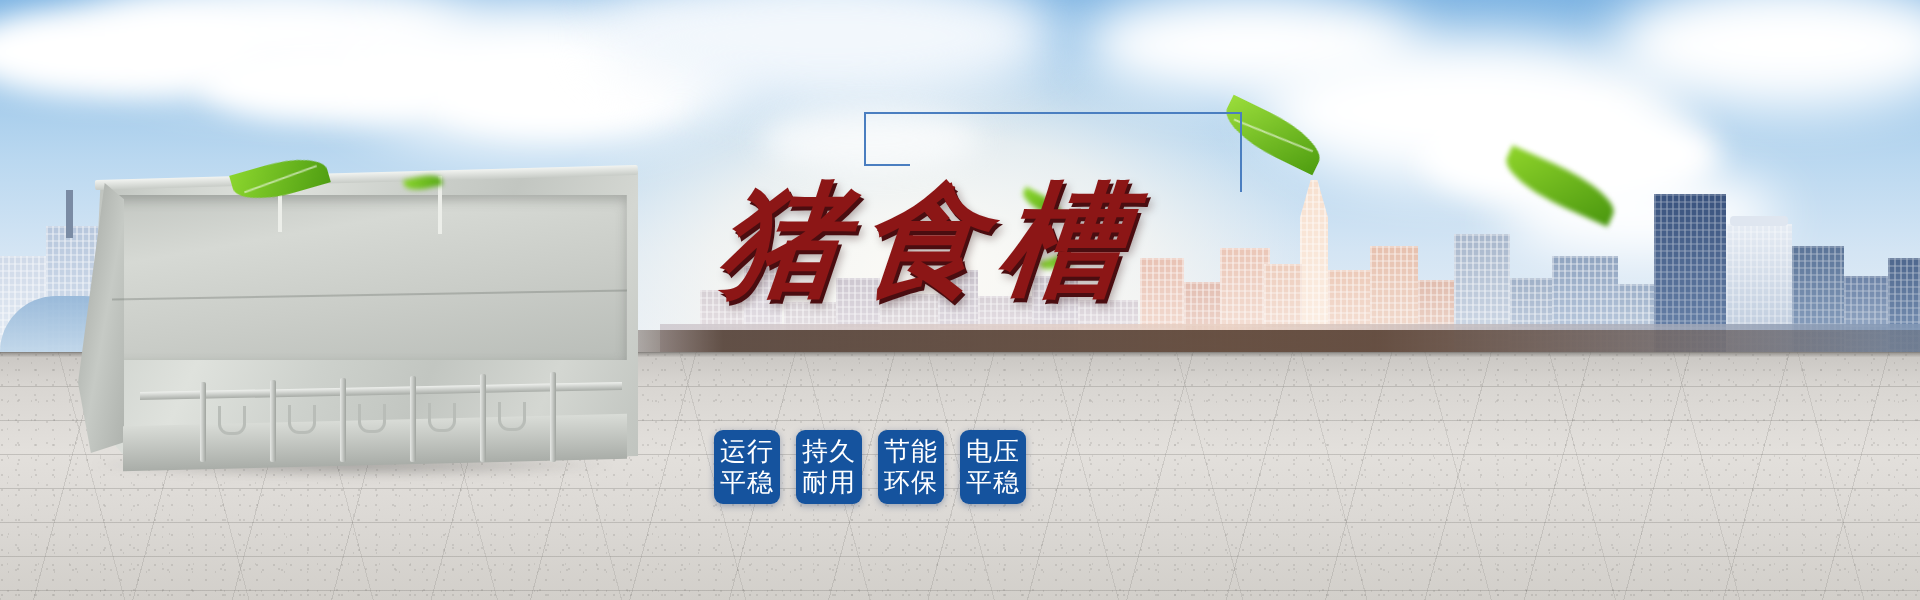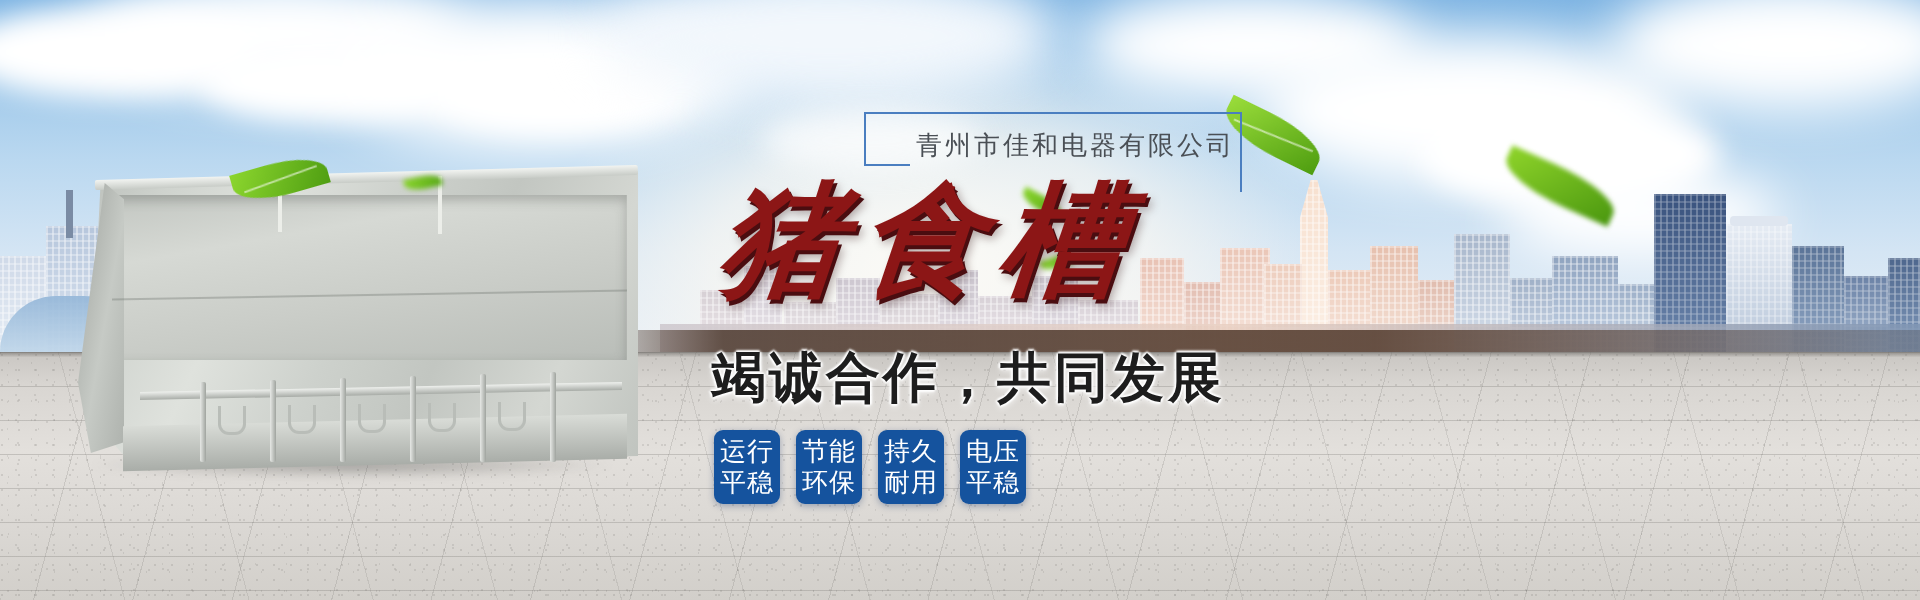--- a/index.html
+++ b/index.html
@@ -366,38 +366,36 @@
   </div>
   <div class="leaf blurry" style="left:1020px;top:196px;width:44px;height:15px;background:linear-gradient(120deg,#8cd62e,#56a715);transform:rotate(28deg);">
   </div>
   <div class="leaf blurry" style="left:1040px;top:256px;width:34px;height:12px;background:linear-gradient(120deg,#93d93a,#5aa919);transform:rotate(-20deg);">
   </div>
 
   <div class="textblock">
 
     <div class="brand-frame"></div>
     <div class="brand-stub"></div>
-    <div class="brand-name">青州市佳和电器有限公司</div>
 
     <div class="main-title">猪食槽</div>
 
-    <div class="sub-title">竭诚合作，共同发展</div>
 
     <div class="badges">
       <div class="badge">
         <span>运行</span>
         <span>平稳</span>
       </div>
       <div class="badge">
+        <span>持久</span>
+        <span>耐用</span>
+      </div>
+      <div class="badge">
         <span>节能</span>
         <span>环保</span>
-      </div>
-      <div class="badge">
-        <span>持久</span>
-        <span>耐用</span>
       </div>
       <div class="badge">
         <span>电压</span>
         <span>平稳</span>
       </div>
     </div>
 
   </div>
 </div>
 

